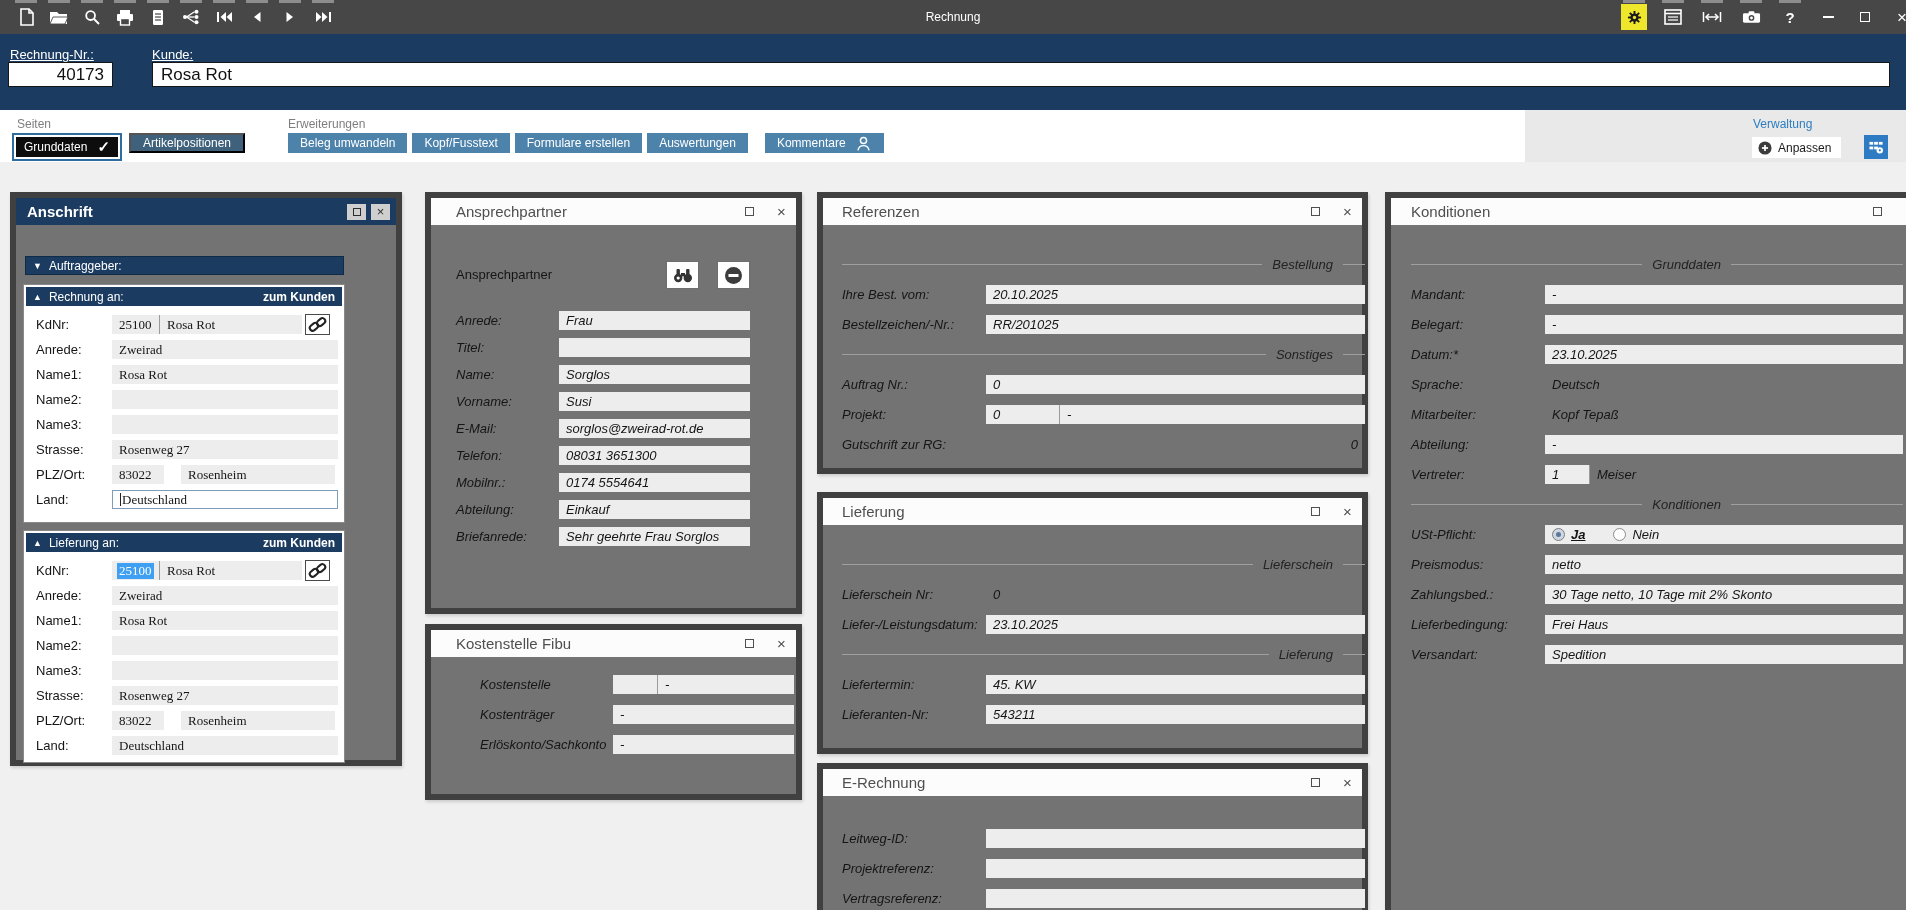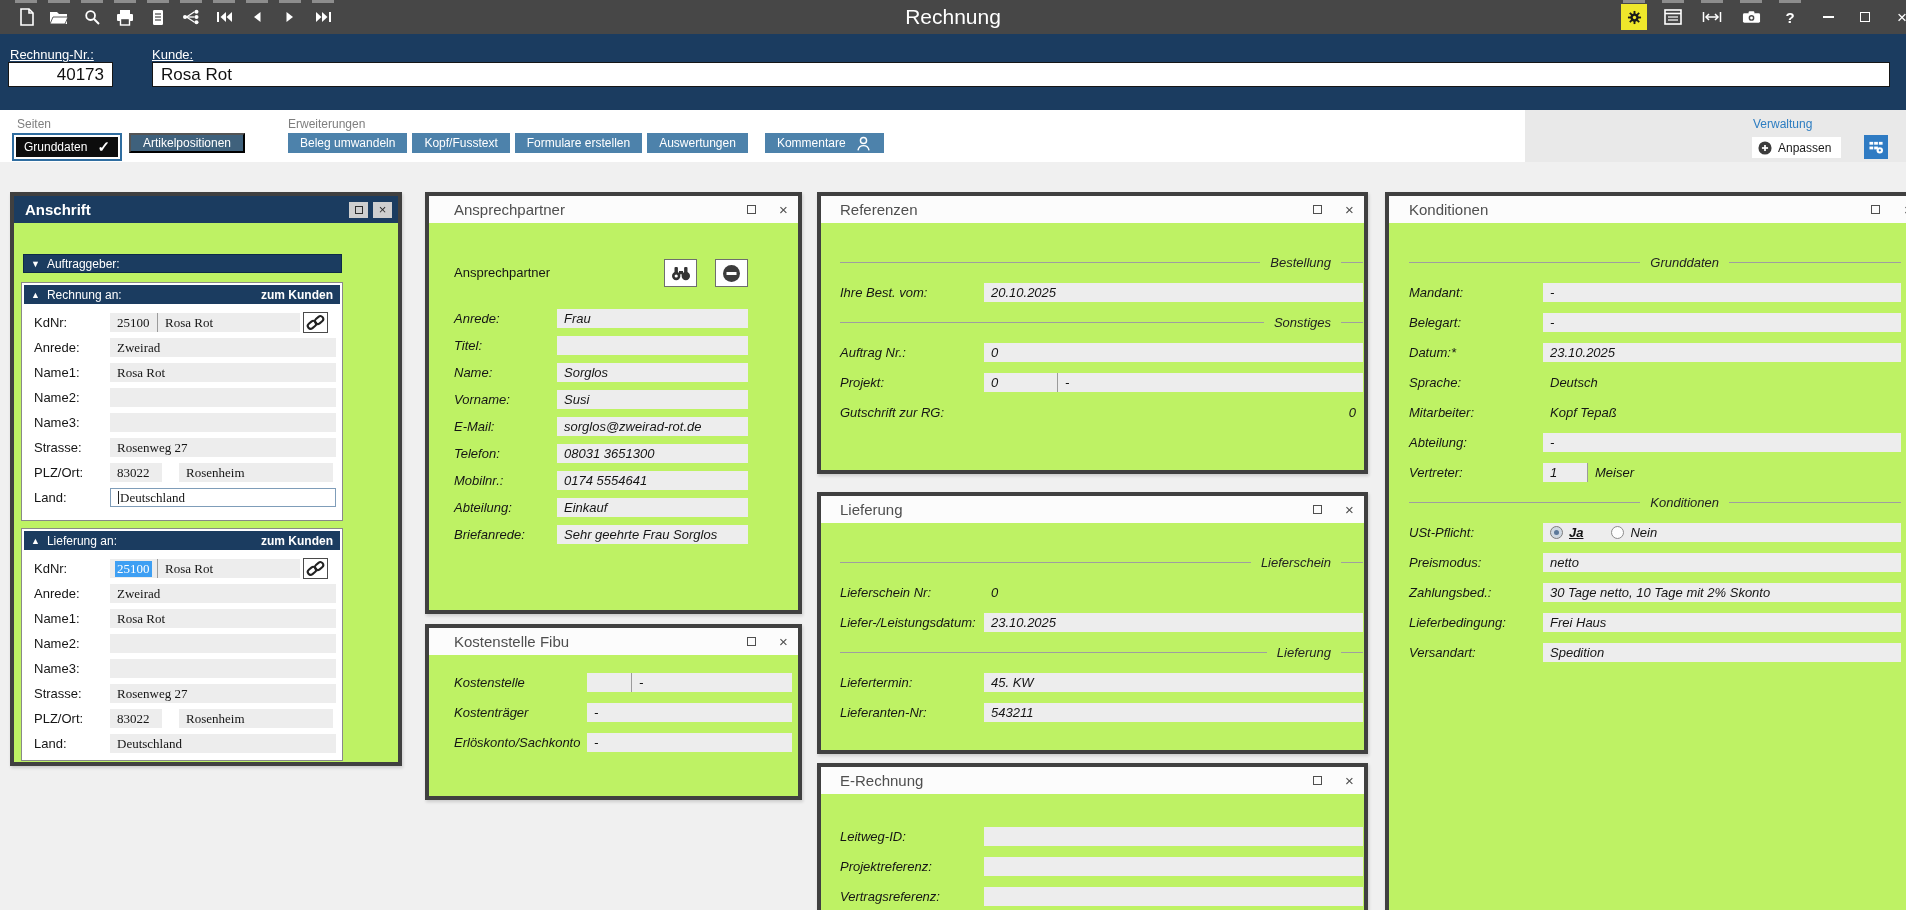--- a/index.html
+++ b/index.html
@@ -11,21 +11,21 @@
     --sel:#3e9ff3; --linkblue:#2d7dc1; --yellow:#efe72b; --sqblue:#2f7bc3;
     --fieldgray:#ededed; --contentbg:#f0f0f0;
   }
   
   .titlebar{position:absolute;left:0;top:0;width:100%;height:34px;background:var(--titlebar);}
   .tb-left{position:absolute;left:13px;top:4px;display:flex;gap:7px;}
   .tb-btn,.tr-btn,.wc-btn{position:relative;width:26px;height:26px;display:flex;align-items:center;
     justify-content:center;color:#fff;flex:0 0 auto;}
   .tb-btn::before,.tr-btn::before{content:'';position:absolute;top:-4px;left:2px;right:2px;height:3px;background:#8d8d8d;}
   .tb-title{position:absolute;left:0;top:0;width:100%;height:34px;display:flex;align-items:center;
-    justify-content:center;color:#fff;font-size:21px;pointer-events:none;}
+    justify-content:center;color:#fff;font-size:12px;pointer-events:none;}
   .tb-right{position:absolute;right:-8px;top:4px;display:flex;gap:13px;align-items:center;}
   .tr-btn.hl{background:var(--yellow);color:#1a1a1a;}
   .wc-btn{width:24px;}
   .mini-bar{display:block;width:11px;height:2px;background:currentColor;}
   .max-box{display:block;width:10px;height:10px;border:1.5px solid currentColor;}
   .wc-x{font-size:17px;line-height:1;}
   .icon{display:inline-flex;align-items:center;justify-content:center;}
   
   .headerband{position:absolute;left:0;top:34px;width:100%;height:76px;background:var(--navy);}
   .hlabel{position:absolute;color:#fff;font-size:13px;text-decoration:underline;}
@@ -47,21 +47,21 @@
   .rbtn.tab{background:var(--tabdark);}
   .rbtn.tab.active{background:#0d0d0d;border:2px solid #2f6da0;box-shadow:inset 0 0 0 2px #fff;height:28px;padding:0 10px;}
   .rbtn .tick{font-size:15px;font-weight:bold;margin-left:10px;}
   .rbtn .picon{margin-left:9px;}
   .rbtn.kommentare{margin-left:12px;}
   .anpassen{position:absolute;left:1752px;top:27px;height:21px;background:#fff;border:0;display:flex;
     align-items:center;padding:0 10px 0 6px;font-family:"Liberation Sans",sans-serif;font-size:12px;color:#1a1a1a;gap:6px;}
   .sq-btn{position:absolute;left:1864px;top:25px;width:24px;height:24px;background:var(--sqblue);
     border:0;display:flex;align-items:center;justify-content:center;padding:0;}
   
-  .panel{position:absolute;background:#bef264;border:4px solid #404040;box-shadow:1px 2px 3px rgba(0,0,0,.15);}
+  .panel{position:absolute;background:#737373;border:6px solid #404040;box-shadow:1px 2px 3px rgba(0,0,0,.15);}
   .phead{position:relative;height:27px;display:flex;align-items:center;color:#4f4f4f;font-size:15px;
     padding:0 6px 0 19px;background:#fcfcfc;}
   .phead .sp{flex:1;}
   .ph-btn{width:17px;height:17px;display:flex;align-items:center;justify-content:center;color:#4f4f4f;
     background:transparent;border:0;padding:0;margin-left:15px;font-family:"Liberation Sans",sans-serif;}
   .max-glyph{display:block;width:9px;height:9px;border:1.4px solid currentColor;}
   .ph-x{font-size:15px;line-height:1;color:#4f4f4f;}
   .rows{position:absolute;font-style:italic;}
   .frow{display:flex;align-items:center;height:19px;margin-bottom:11px;font-size:13px;color:#151515;}
   .flbl{flex:0 0 auto;}
@@ -80,21 +80,21 @@
   .glabel{margin:0 10px;font-size:13px;color:#222;flex:0 0 auto;}
   
   .referenzen .rows,.lieferung .rows{top:57px;left:19px;width:523px;}
   .erechnung .rows{top:60px;left:19px;width:523px;}
   .konditionen .rows{top:57px;left:20px;width:492px;}
   .ansprechpartner .rows{top:113px;left:25px;width:294px;}
   .kostenstelle .rows{top:45px;left:25px;width:338px;}
   .referenzen .flbl,.lieferung .flbl,.erechnung .flbl{flex:0 0 144px;}
   .konditionen .flbl{flex:0 0 134px;}
   .ansprechpartner .flbl{flex:0 0 103px;}
-  .kostenstelle .flbl{flex:0 0 133px;}
+  .kostenstelle .flbl{flex:0 0 133px;margin-left:24px;}
   .ansprechpartner .frow{margin-bottom:8px;}
   .konditionen .gline.end{flex:0 0 172px;}
   .konditionen .ph-btn{position:absolute;margin:0;}
   #kond-max{left:478px;top:5px;} #kond-close{left:511px;top:5px;}
   
   .radio{display:inline-flex;align-items:center;margin-right:28px;}
   .rb{width:13px;height:13px;border-radius:50%;border:1px solid #8b8b8b;background:#fdfdfd;margin-right:6px;position:relative;flex:0 0 auto;}
   .rb.on{background:#cfd8e2;border-color:#7d7d7d;}
   .rb.on::after{content:'';position:absolute;left:3px;top:3px;width:5px;height:5px;border-radius:50%;background:#5b789a;}
   .rlbl.u{font-weight:bold;text-decoration:underline;}
@@ -669,20 +669,26 @@
           <span class="gline"></span>
           <span class="glabel">Bestellung</span>
           <span class="gline end"></span>
         </div>
         <div class="frow">
           <div class="flbl">Ihre Best. vom:</div>
           <div class="vals">
             <div class="part" style="flex:1">20.10.2025</div>
           </div>
         </div>
+        <div class="frow">
+          <div class="flbl">Bestellzeichen/-Nr.:</div>
+          <div class="vals">
+            <div class="part" style="flex:1">RR/201025</div>
+          </div>
+        </div>
         <div class="gsep">
           <span class="gline"></span>
           <span class="glabel">Sonstiges</span>
           <span class="gline end"></span>
         </div>
         <div class="frow">
           <div class="flbl">Auftrag Nr.:</div>
           <div class="vals">
             <div class="part" style="flex:1">0</div>
           </div>

